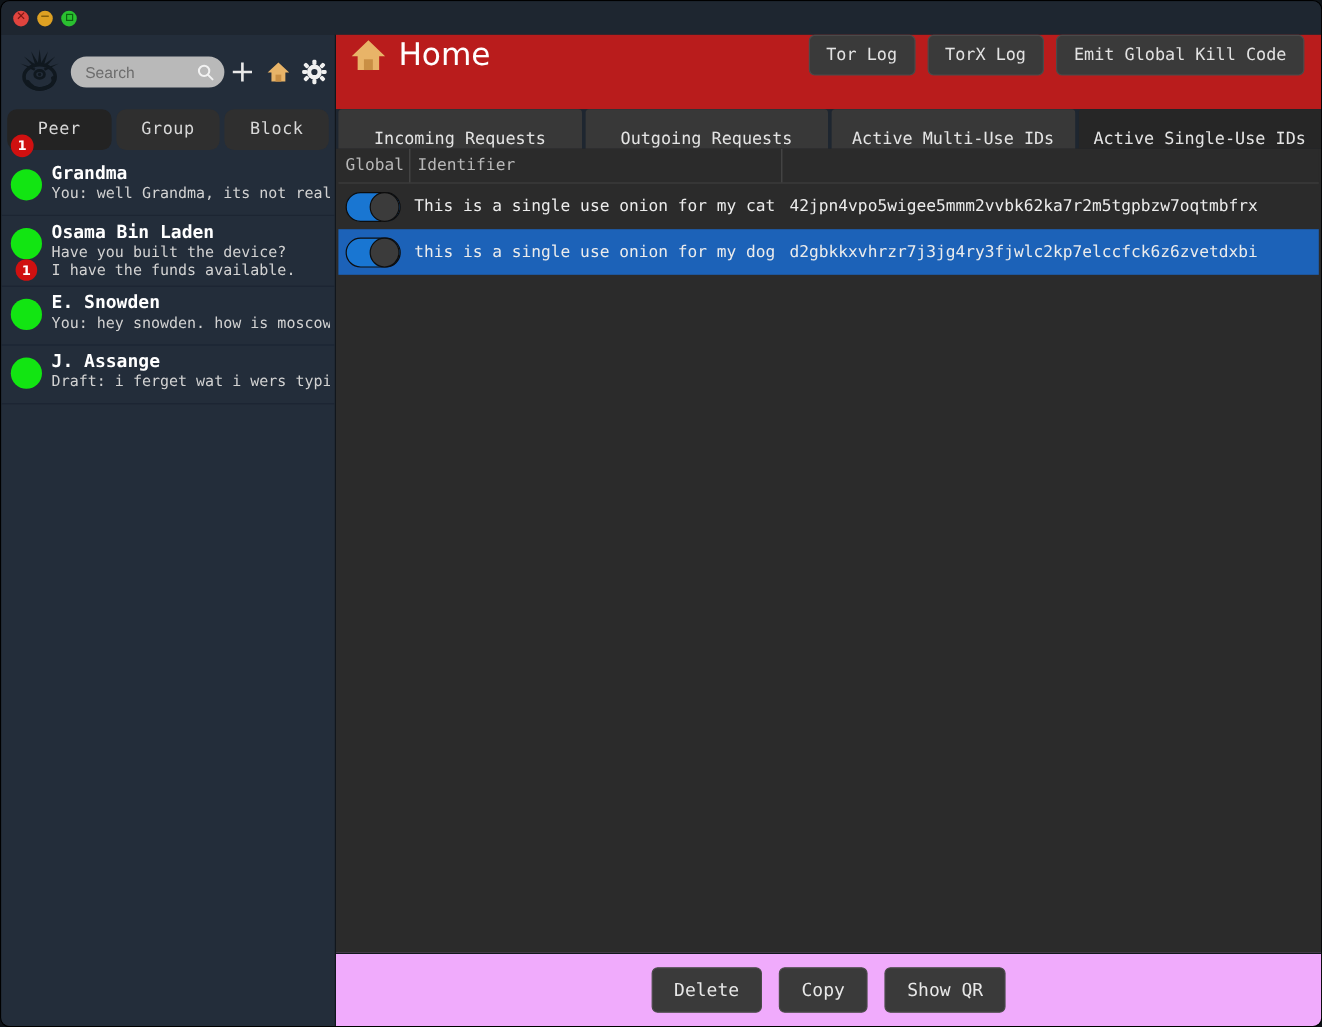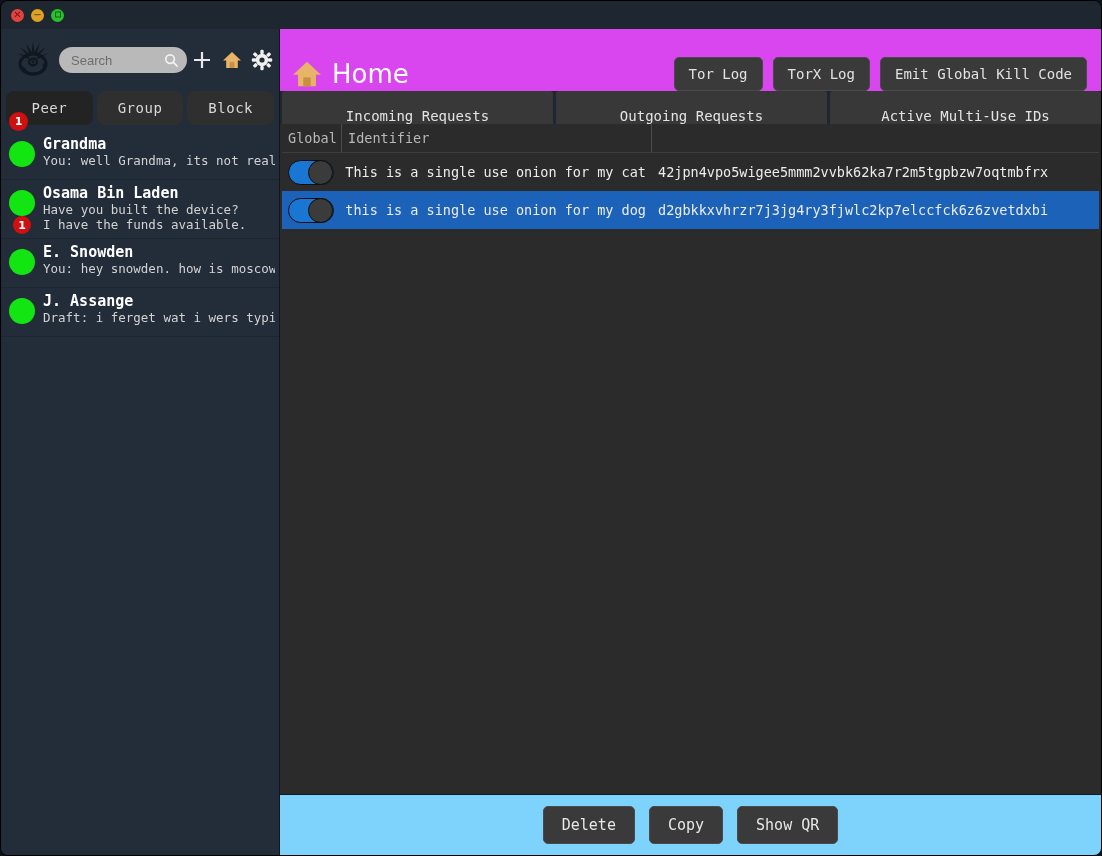--- a/index.html
+++ b/index.html
@@ -223,23 +223,23 @@
   .content {
     flex: 1;
     min-width: 0;
     display: flex;
     flex-direction: column;
     background: #2b2b2b;
   }
   .content-header {
     height: 62px;
     flex: none;
-    background: #d946ef;
-    display: flex;
-    align-items: flex-end;
+    background: #b91c1c;
+    display: flex;
+    align-items: flex-start;
     padding: 0 14px 0 10px;
   }
   .home-title {
     display: flex;
     align-items: center;
     gap: 8px;
     flex: 1;
   }
   .home-title .label {
     color: #ffffff;
@@ -359,21 +359,21 @@
     color: #ececec;
     font-size: 13.5px;
     padding-left: 6px;
     white-space: nowrap;
     overflow: hidden;
   }
 
   .footer {
     height: 60px;
     flex: none;
-    background: #7dd3fc;
+    background: #f0abfc;
     border-top: 1px solid #12181f;
     display: flex;
     align-items: center;
     justify-content: center;
     gap: 14px;
   }
   .foot-btn {
     background: #3a3a3a;
     border: 1px solid #4a4a4a;
     border-radius: 5px;
@@ -541,20 +541,23 @@
       <div class="tabs">
         <div class="tab">
           <span>Incoming Requests</span>
         </div>
         <div class="tab">
           <span>Outgoing Requests</span>
         </div>
         <div class="tab">
           <span>Active Multi-Use IDs</span>
         </div>
+        <div class="tab selected">
+          <span>Active Single-Use IDs</span>
+        </div>
       </div>
 
       <div class="table-area">
         <div class="thead">
           <div class="th c-active">Global</div>
           <div class="th c-ident">Identifier</div>
         </div>
 
         <div class="rows">
 

